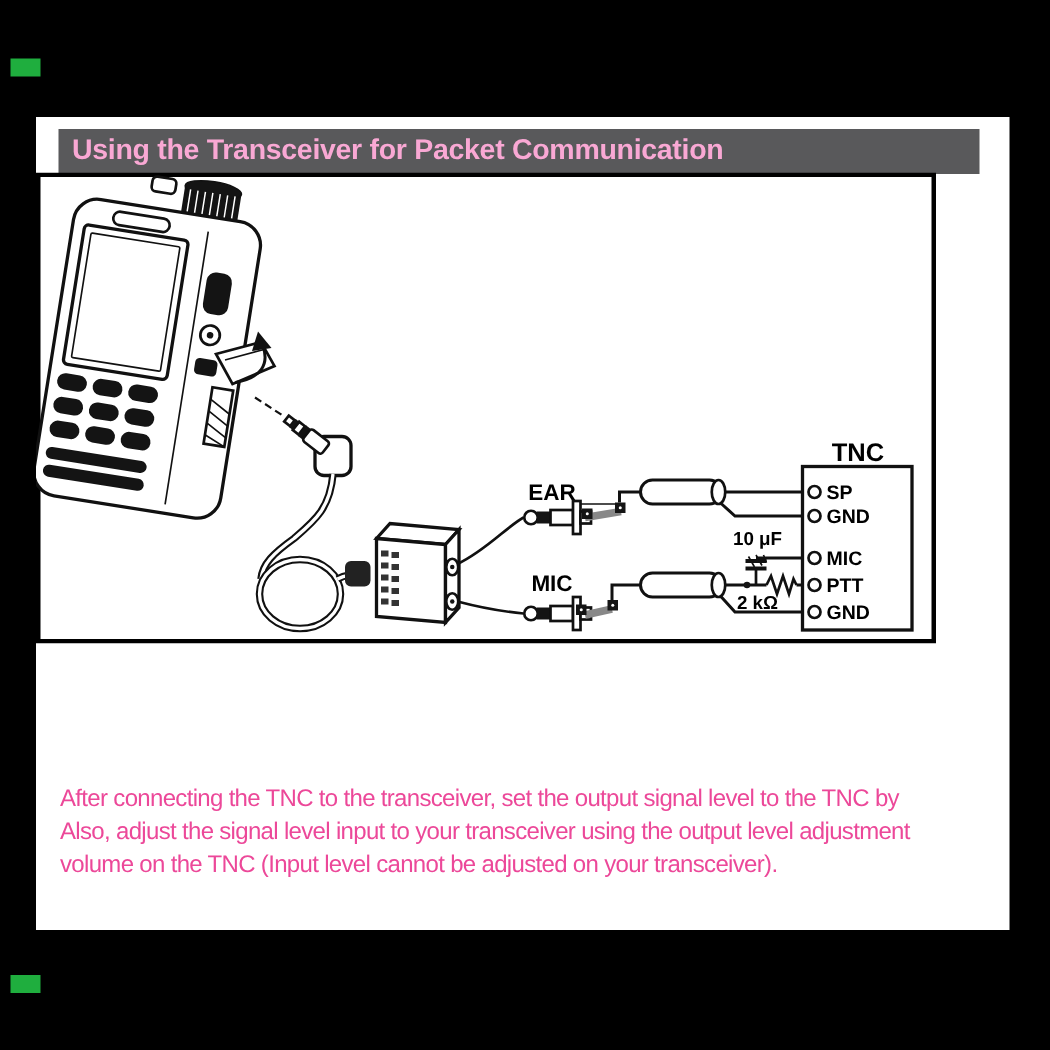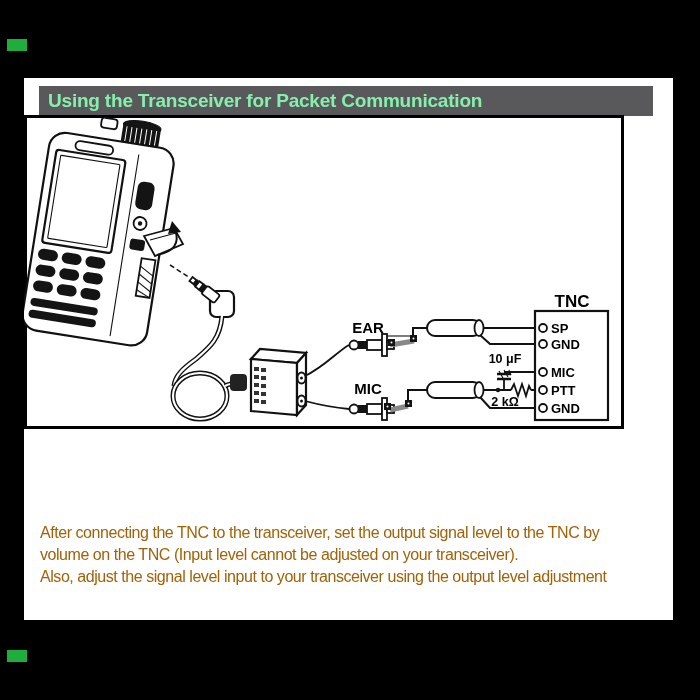--- a/index.html
+++ b/index.html
@@ -1,22 +1,22 @@
 <!DOCTYPE html>
 <html><head>
 <meta charset="utf-8">
 <style>
   html,body{margin:0;padding:0;}
   body{width:700px;height:700px;background:#000;position:relative;overflow:hidden;
        font-family:"Liberation Sans",sans-serif;}
   .card{position:absolute;left:24px;top:78px;width:649px;height:542px;background:#fff;}
   .hdr{position:absolute;left:15px;top:8px;width:614px;height:30px;background:#59595b;
-       color:#86efac;font-size:19px;font-weight:bold;line-height:30px;padding-left:9px;
+       color:#f9a8d4;font-size:19px;font-weight:bold;line-height:30px;padding-left:9px;
        letter-spacing:-0.2px;box-sizing:border-box;}
-  .para{position:absolute;left:16px;width:620px;color:#a16207;font-size:16px;line-height:22px;
+  .para{position:absolute;left:16px;width:620px;color:#ec4899;font-size:16px;line-height:22px;
         letter-spacing:-0.45px;}
   .para div{white-space:nowrap;}
   .intro{top:51px;}
   .after{top:444px;}
   .marker{position:absolute;left:7px;width:20px;height:12px;}
   .m-top{top:39px;} .m-bot{top:650px;}
   svg{position:absolute;left:24px;top:115px;}
   .ln{stroke:#111;stroke-width:2;fill:none;}
   .ln15{stroke:#111;stroke-width:1.8;fill:none;}
   .thin{stroke:#111;stroke-width:1.1;fill:none;}
@@ -41,22 +41,22 @@
     <span>Using the Transceiver for Packet Communication</span>
   </div>
 
   <div class="para intro">
     <div>You can perform packet communication with your transceiver by connecting a TNC</div>
     <div>(Terminal Node Controller) using an optional Microphone Adapter (CT-44).</div>
   </div>
 
   <div class="para after">
     <div>After connecting the TNC to the transceiver, set the output signal level to the TNC by</div>
+    <div>Also, adjust the signal level input to your transceiver using the output level adjustment</div>
     <div>volume on the TNC (Input level cannot be adjusted on your transceiver).</div>
-    <div>Also, adjust the signal level input to your transceiver using the output level adjustment</div>
   </div>
 </div>
 
 <svg width="600" height="314" viewBox="0 0 600 314">
 
   <rect x="1.5" y="1.5" width="597" height="311" fill="#fff" stroke="#000" stroke-width="3"></rect>
 
   <g>
     <g transform="rotate(9 60 130)">
 

